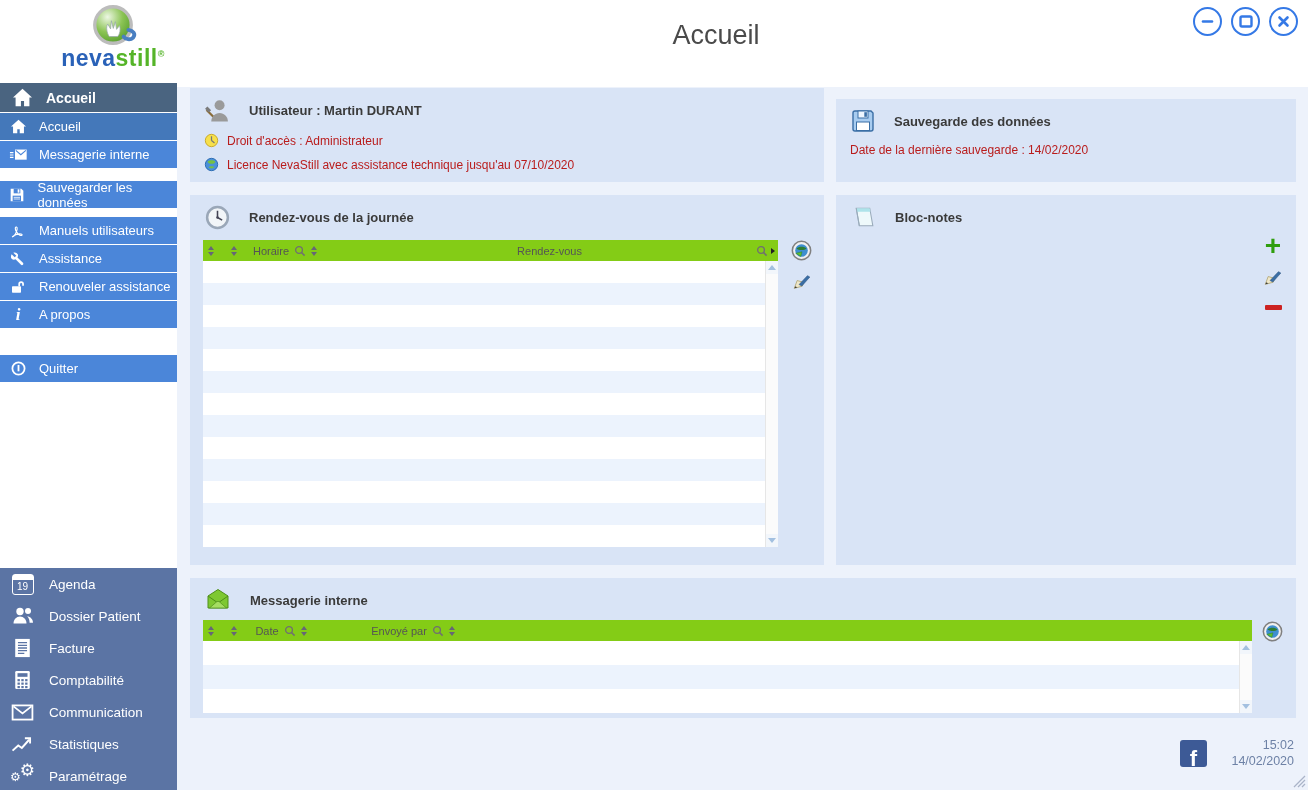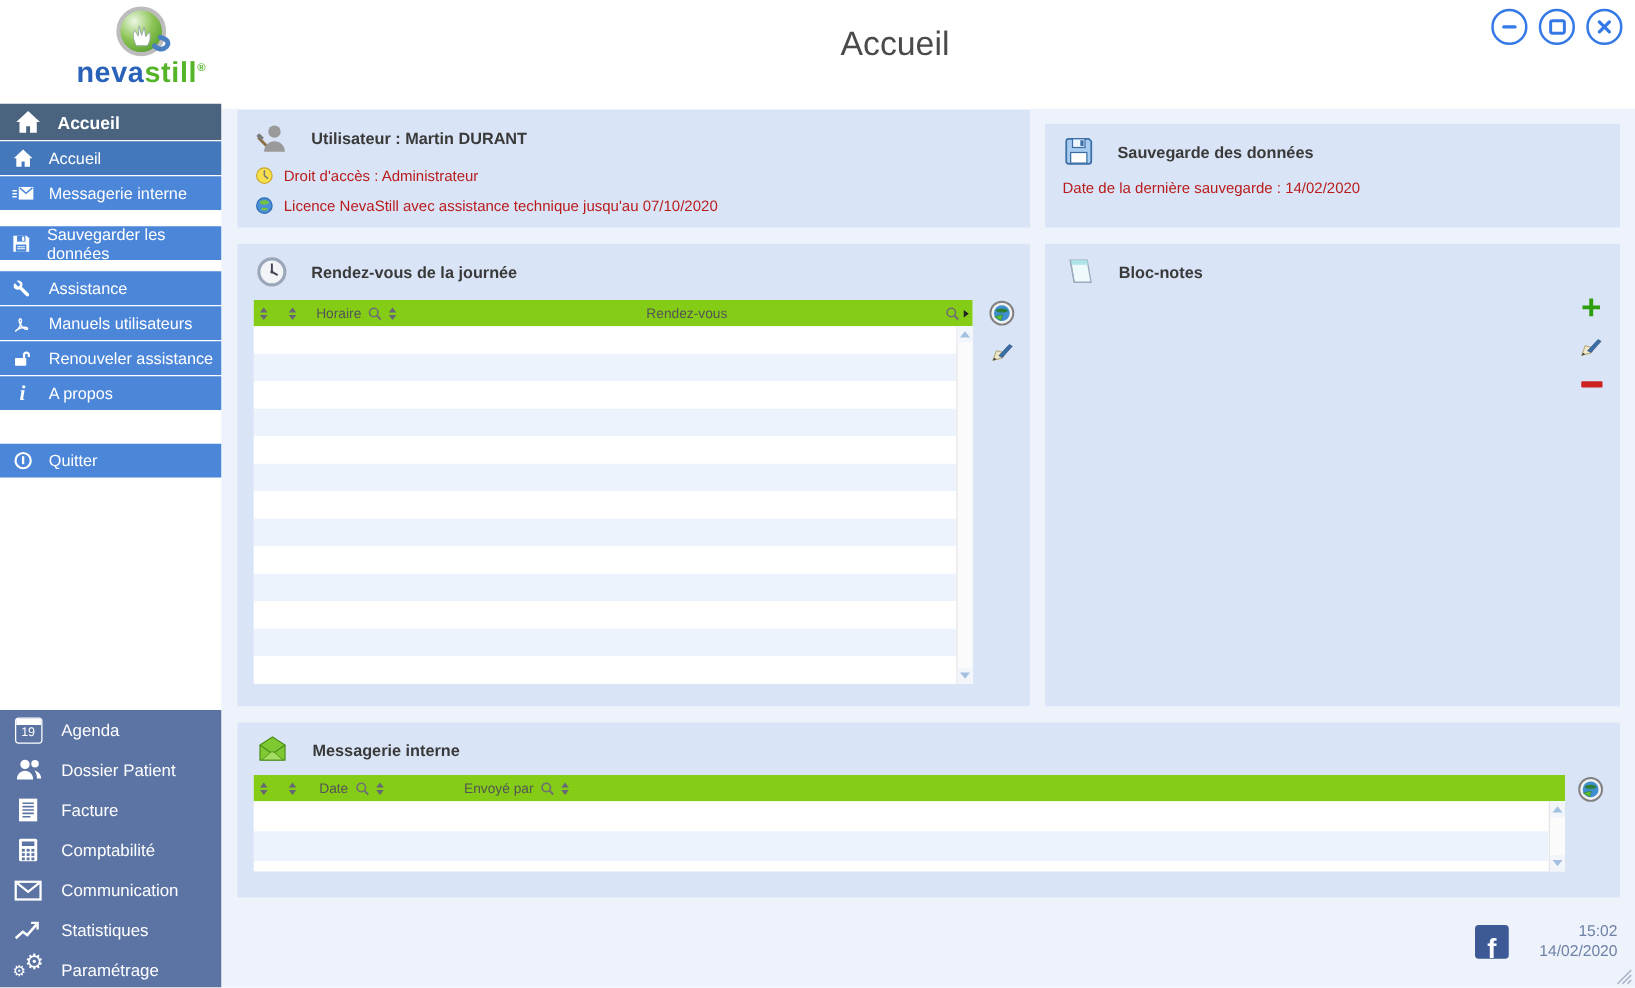--- a/index.html
+++ b/index.html
@@ -49,21 +49,21 @@
   .p-appts{left:13px;top:120px;width:634px;height:370px}
   .p-notes{left:659px;top:120px;width:460px;height:370px}
   .p-msgs{left:13px;top:503px;width:1106px;height:140px}
   .p-title{display:flex;align-items:center;gap:18px;padding:9px 0 0 14px;font-weight:bold;
            font-size:13px;color:#3a3a3a}
   .info-row{display:flex;align-items:center;gap:8px;margin:9px 0 0 14px;font-size:12px;color:#b91c1c}
 
   
   .tbl{position:absolute;background:#fff}
   .appt-tbl{left:13px;top:45px;width:575px;height:307px}
-  .msg-tbl{left:13px;top:42px;width:1049px;height:77px}
+  .msg-tbl{left:13px;top:42px;width:1049px;height:93px}
   .thead{display:flex;background:#84cc16;height:21px;font-size:11px;color:#555;align-items:stretch}
   .th{display:flex;align-items:center;justify-content:center;gap:5px;box-sizing:border-box}
   .w16{width:16px}.w30{width:30px}.w72{width:72px}.w64{width:64px}.w200{width:200px}
   .thflex{flex:1;position:relative}
   .th-right{position:absolute;right:3px;top:0;bottom:0;display:flex;align-items:center;gap:3px}
   .sort{display:inline-flex;flex-direction:column;gap:2px;align-items:center}
   .sort b{width:0;height:0;border-left:3px solid transparent;border-right:3px solid transparent}
   .sort b.u{border-bottom:4px solid #667}
   .sort b.d{border-top:4px solid #667}
   .rarrow{width:0;height:0;border-top:3.5px solid transparent;border-bottom:3.5px solid transparent;
@@ -182,33 +182,33 @@
             <path d="M7 15.5h9.5M7 18h9.5" stroke="#fff" stroke-width="1.2"></path>
           </svg>
       </span>
       <span>Sauvegarder les données</span>
     </div>
   </nav>
 
   <nav class="sb-group g3">
     <div class="sb-item">
       <span class="sb-ic">
+        <svg width="17" height="16" viewBox="0 0 24 24" fill="none" stroke="#fff" stroke-width="1.7">
+            <path d="M2.5 21c3.2-1.6 6.4-7 7.4-11.6.8-3.7-2.4-4.7-2.7-1.6-.3 3.3 3.5 8.8 6.8 10.4 3.1 1.4 5-.7 1.7-1.7-3.5-1-9.7 1-13.2 4.5z"></path>
+          </svg>
+      </span>
+      <span>Manuels utilisateurs</span>
+    </div>
+    <div class="sb-item">
+      <span class="sb-ic">
         <svg width="16" height="16" viewBox="0 0 24 24" fill="#fff">
             <path d="M2.5 5L7 9.5 9.5 7 5 2.5c2.6-1.1 5.7 0 6.7 2.5.7 1.7.3 3.5-.5 4.6l8.2 8.2c.8.8.8 2.1 0 2.9-.8.8-2.1.8-2.9 0l-8.2-8.2c-1.8 1-4.3.8-5.8-.7C1 10.3 1 7.6 2.5 5z"></path>
           </svg>
       </span>
       <span>Assistance</span>
-    </div>
-    <div class="sb-item">
-      <span class="sb-ic">
-        <svg width="17" height="16" viewBox="0 0 24 24" fill="none" stroke="#fff" stroke-width="1.7">
-            <path d="M2.5 21c3.2-1.6 6.4-7 7.4-11.6.8-3.7-2.4-4.7-2.7-1.6-.3 3.3 3.5 8.8 6.8 10.4 3.1 1.4 5-.7 1.7-1.7-3.5-1-9.7 1-13.2 4.5z"></path>
-          </svg>
-      </span>
-      <span>Manuels utilisateurs</span>
     </div>
     <div class="sb-item">
       <span class="sb-ic">
         <svg width="16" height="16" viewBox="0 0 24 24" fill="#fff">
             <rect x="3" y="11" width="13.5" height="9.5" rx="1"></rect>
             <path d="M12.5 11V7.5a4.2 4.2 0 0 1 8.4 0V10h-2.6V7.5a1.6 1.6 0 0 0-3.2 0V11z"></path>
           </svg>
       </span>
       <span>Renouveler assistance</span>
     </div>

